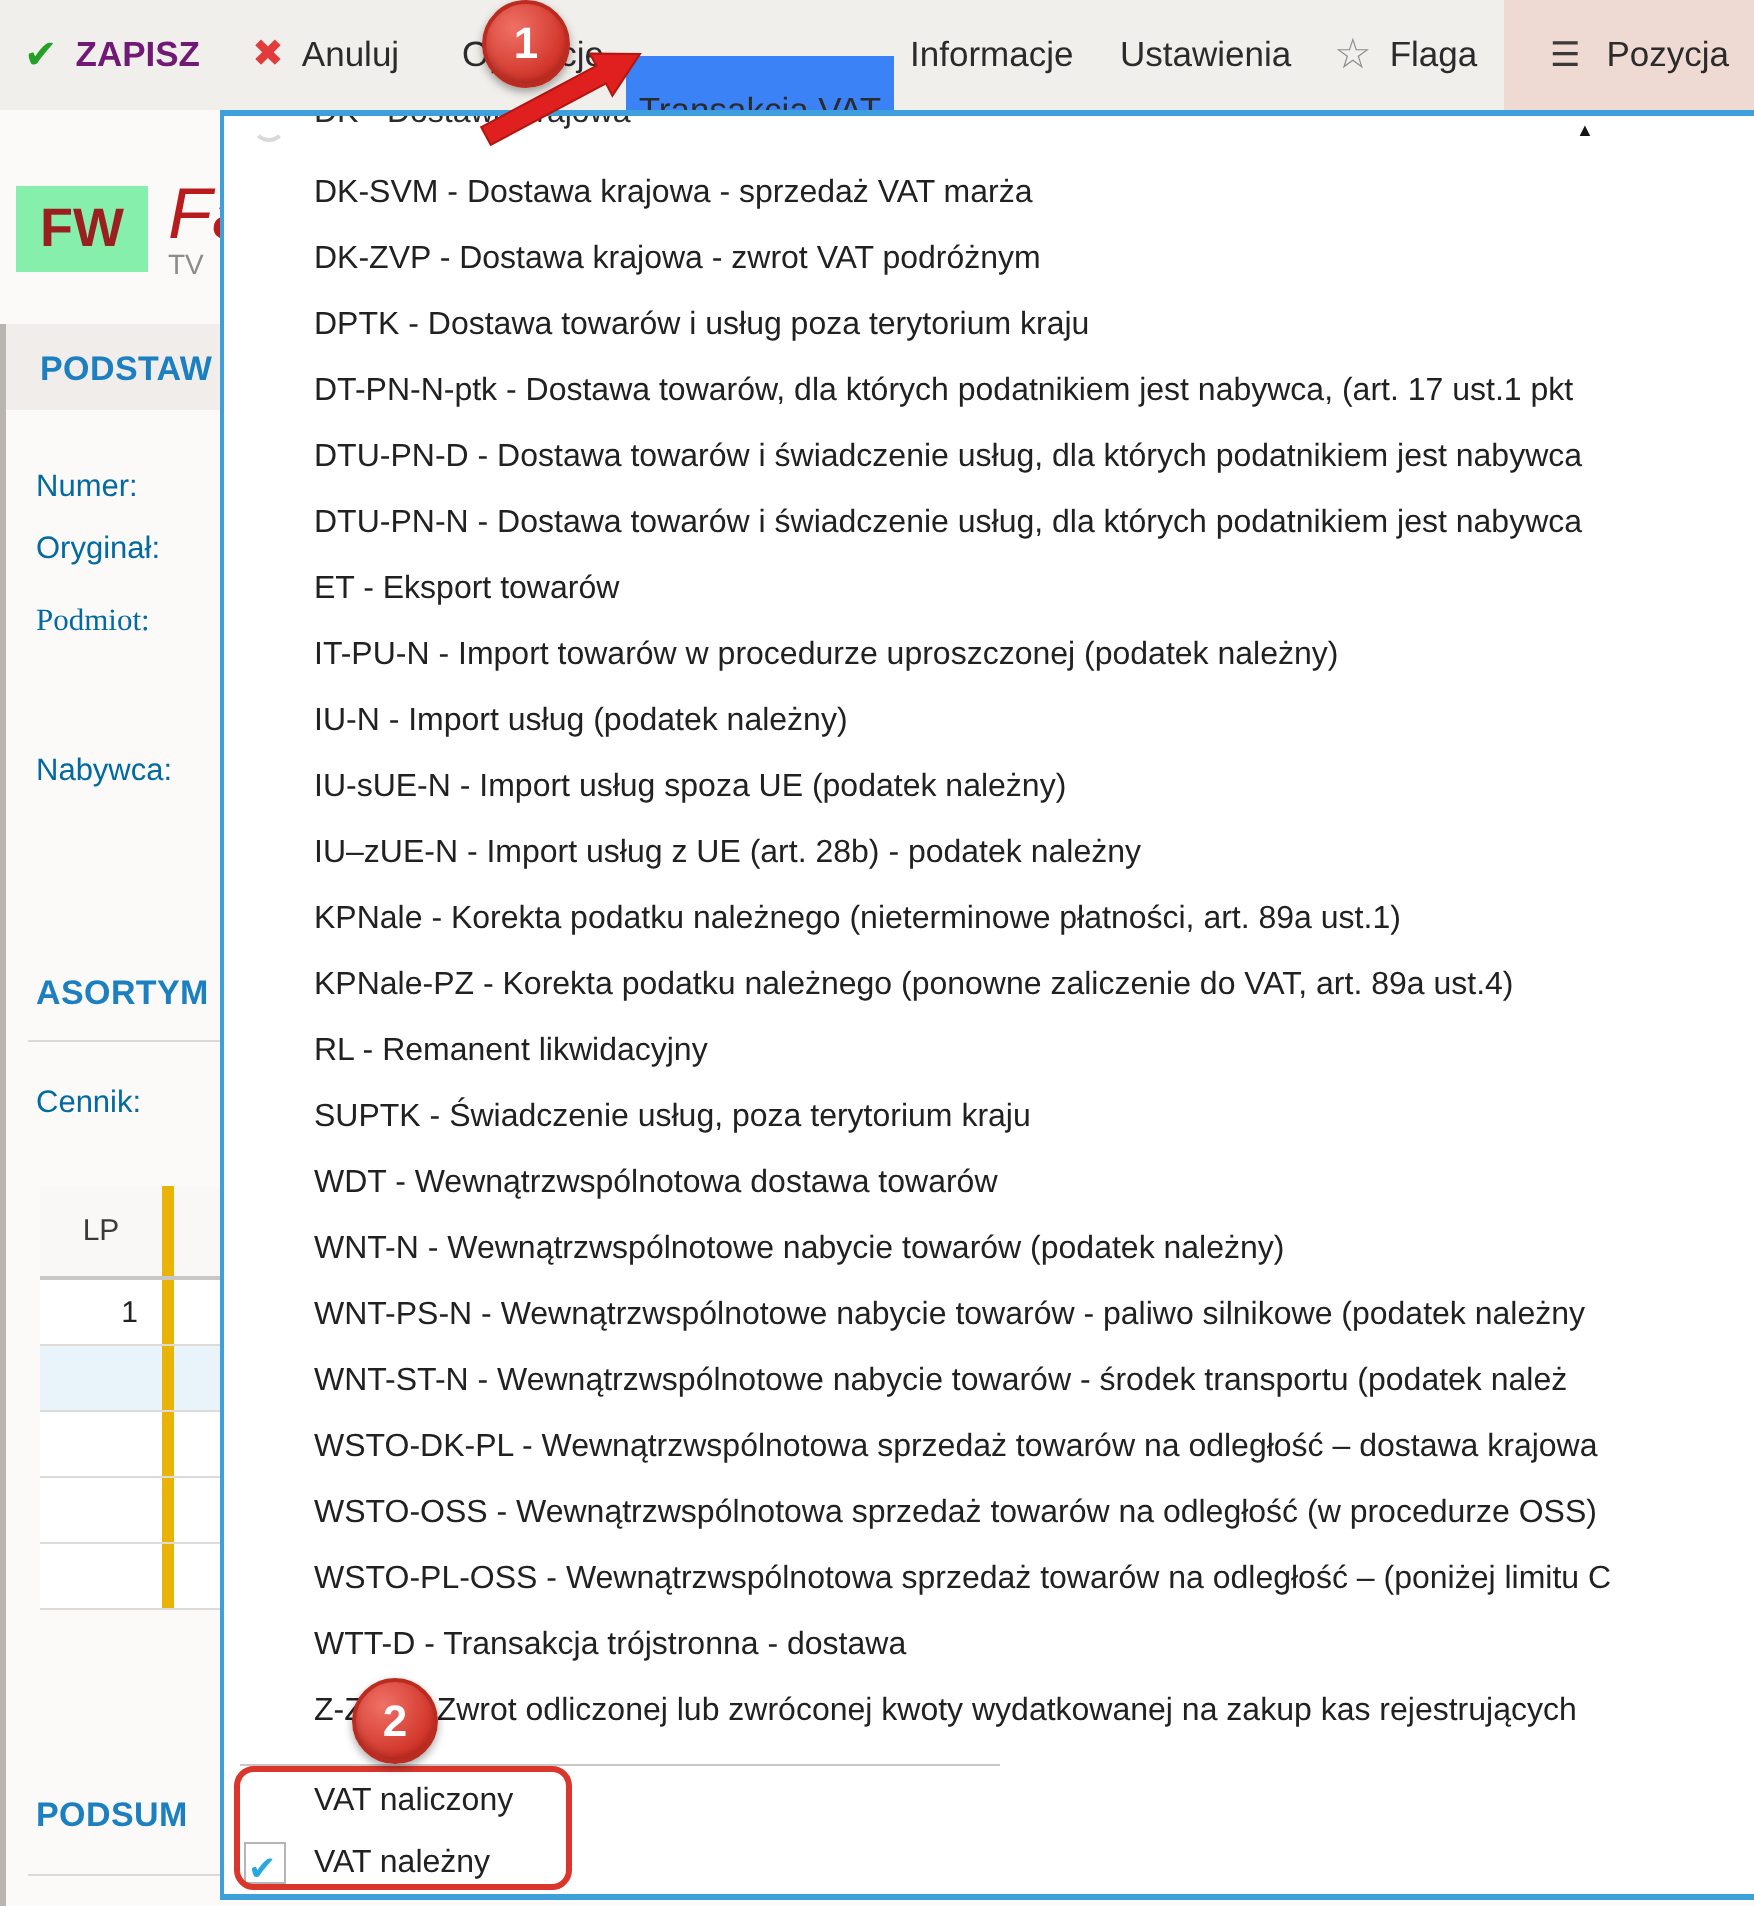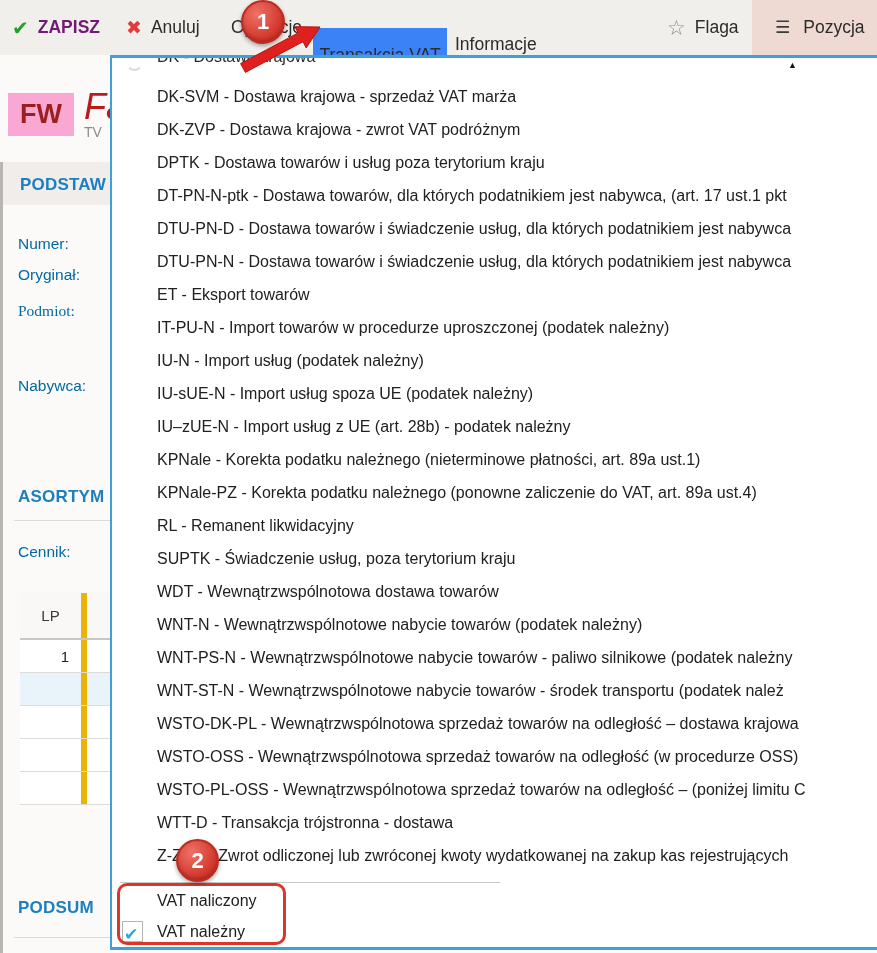--- a/index.html
+++ b/index.html
@@ -11,36 +11,36 @@
   }
 
   
   .toolbar { position:absolute; left:0; top:0; width:877px; height:55px; background:#f1efec; z-index:5; }
   .tb-item { position:absolute; top:0; height:55px; display:flex; align-items:center; gap:9px;
              font-size:17.5px; color:#2b2b2b; white-space:nowrap; cursor:default; }
   .tb-save   { left:12px; }
   .tb-cancel { left:126px; }
   .tb-oper   { left:231px; }
   .tb-tab    { left:313px; width:134px; justify-content:center; background:#3b82f6;margin-top:28px; }
-  .tb-info   { left:455px;align-items:flex-end; }
+  .tb-info   { left:455px; }
   .tb-sett   { left:560px; }
   .tb-flag   { left:667px; }
   .tb-poz    { left:752px; width:125px; background:#eed9d3; padding-left:23px; gap:13px; }
   .ico-check { color:#23a126; font-size:20px; font-weight:bold; }
   .ico-x     { color:#e23b3b; font-size:19px; font-weight:bold; }
   .ico-star  { color:#8d8d8d; font-size:21px; font-weight:normal; }
   .ico-burger{ color:#3a3a3a; font-size:17px; letter-spacing:0; }
   .lbl-save  { color:#701a75; font-weight:bold; }
   .tab-caret { position:absolute; left:50%; bottom:5px; width:9px; height:9px; margin-left:-5px;
                border-right:2px solid #9aa0a6; border-bottom:2px solid #9aa0a6;
                transform:rotate(45deg) scale(1,.75); }
 
   
   .left-edge { position:absolute; left:0; top:162px; width:3px; height:791px; background:#b9b6b2; }
-  .doc-badge { position:absolute; left:8px; top:93px; width:66px; height:43px; background:#f9a8d4;
+  .doc-badge { position:absolute; left:8px; top:93px; width:66px; height:43px; background:#86efac;
                color:#9c1f1f; font-weight:bold; font-size:27px; display:flex; align-items:center; justify-content:center; }
   .doc-title { position:absolute; left:84px; top:86px; font-size:36px; font-style:italic; color:#b91c1c; }
   .doc-sub   { position:absolute; left:84px; top:124px; font-size:14px; color:#8c8c8c; }
   .section-band { position:absolute; left:3px; top:162px; width:874px; height:43px; background:#f0edeb; }
   .sec-head { position:absolute; font-size:17px; font-weight:bold; color:#1b7fc0; letter-spacing:.2px; }
   .sec-basic   { left:20px; top:175px; }
   .sec-assort  { left:18px; top:487px; }
   .sec-summary { left:18px; top:898px; }
   .sec-line { position:absolute; height:1px; background:#dcdad7; }
   .line-assort  { left:14px; top:520px; width:860px; }
@@ -108,20 +108,23 @@
   <div class="tb-item tb-oper">
     <span>Operacje</span>
   </div>
   <div class="tb-item tb-tab">
     <span>Transakcja VAT</span>
     <span class="tab-caret"></span>
   </div>
   <div class="tb-item tb-info">
     <span>Informacje</span>
   </div>
+  <div class="tb-item tb-sett">
+    <span>Ustawienia</span>
+  </div>
   <div class="tb-item tb-flag">
     <span class="ico-star">☆</span>
     <span>Flaga</span>
   </div>
   <div class="tb-item tb-poz">
     <span class="ico-burger">☰</span>
     <span>Pozycja</span>
   </div>
 </div>
 

